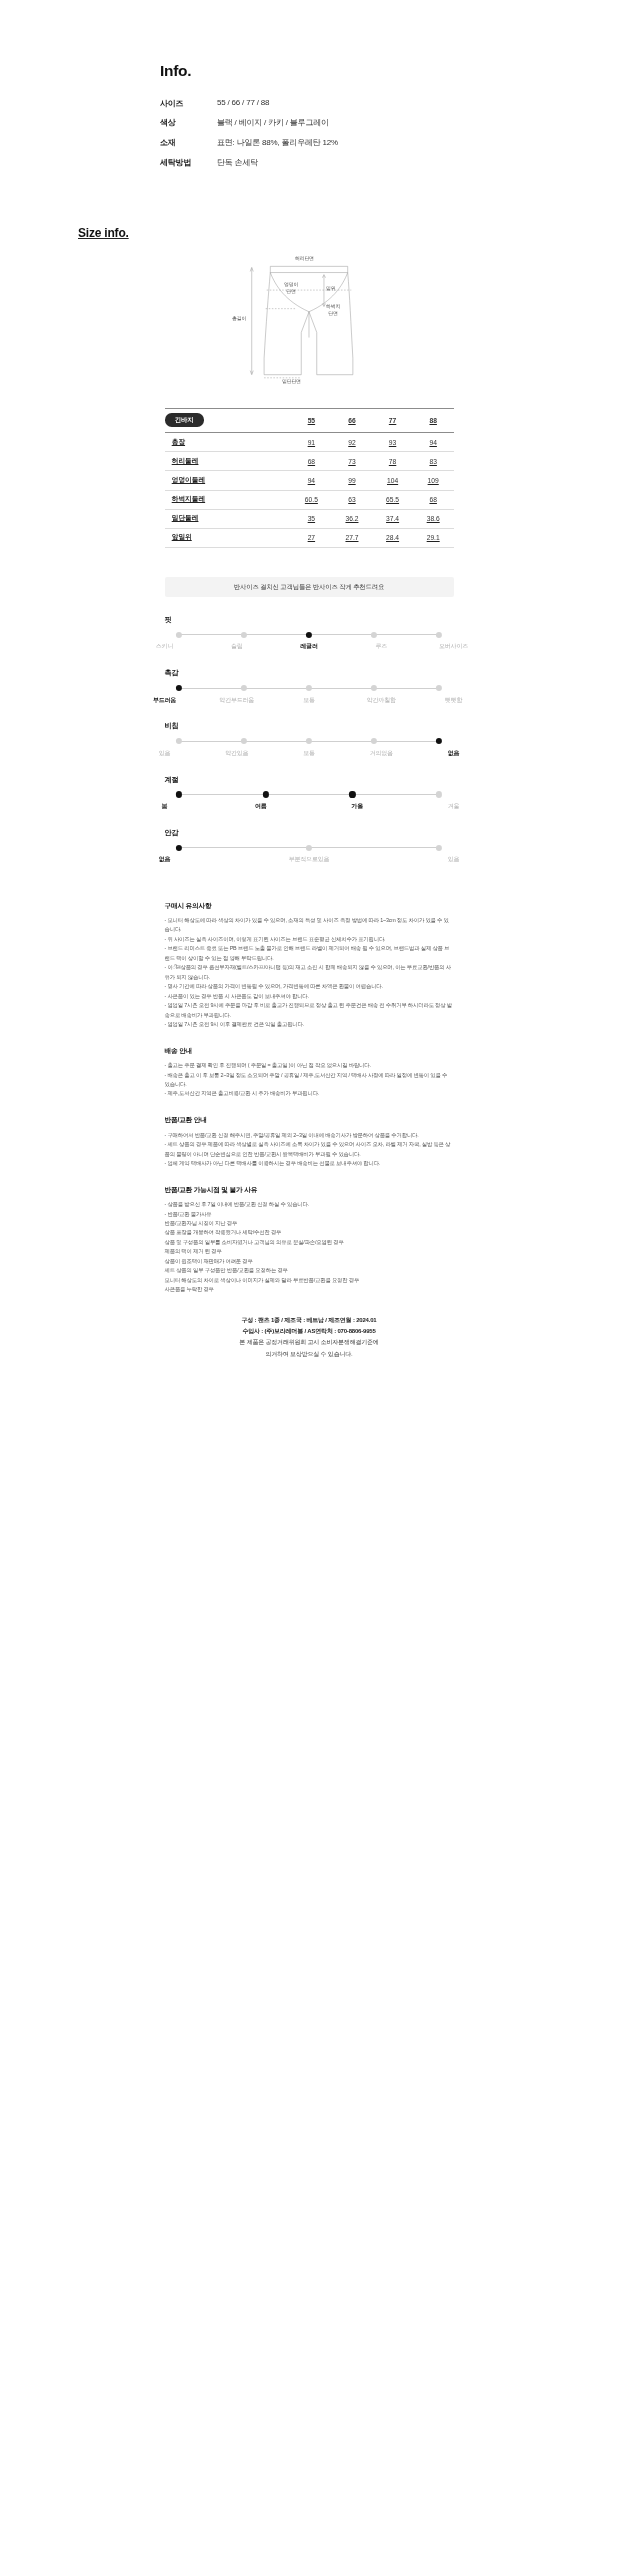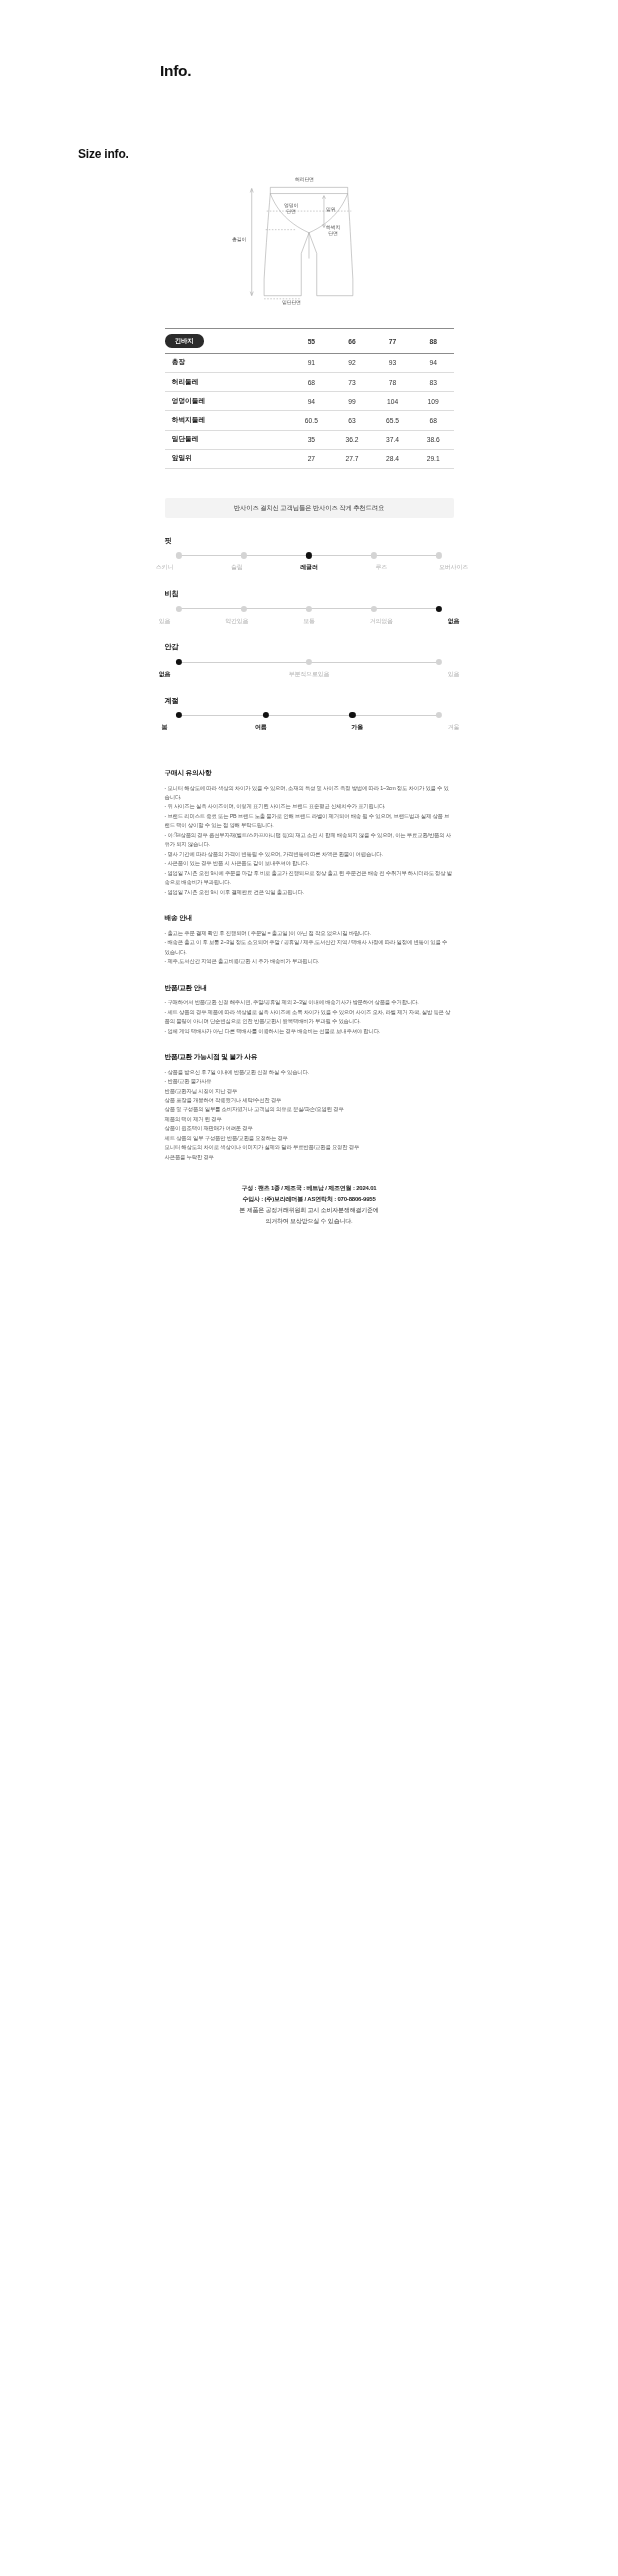--- a/index.html
+++ b/index.html
@@ -18,21 +18,21 @@
   .info-title {
     font-size:15.5px; font-weight:bold; color:#111;
     padding-left:160px; margin-bottom:17.5px; letter-spacing:-0.3px;
   }
   .info-table { margin-left:160px; }
   .info-row { display:flex; margin-bottom:8.8px; font-size:8px; }
   .info-label { width:57px; font-weight:bold; color:#222; letter-spacing:-0.2px; }
   .info-value { color:#333; letter-spacing:-0.2px; }
 
   
-  .sizeinfo-section { padding:49px 0 0 0; }
+  .sizeinfo-section { padding:49px 0 0 0;text-decoration:underline; }
   .sizeinfo-title {
     font-size:12px; font-weight:bold; color:#111;
     padding-left:78px; margin-bottom:15.5px; letter-spacing:-0.2px;
   }
   .diagram-wrap { position:relative; width:618px; height:139px; }
   .diagram { position:relative; width:222px; margin:0 auto; height:134px; }
   .diagram svg { display:block; }
   .dlabel {
     position:absolute; font-size:4.9px; color:#444; letter-spacing:-0.2px;
     text-align:center; line-height:1.3; white-space:nowrap;
@@ -87,20 +87,38 @@
   .fline { font-size:6px; color:#222; line-height:1.85; font-weight:bold; letter-spacing:-0.2px; }
   .fline.sub { font-weight:normal; color:#333; }
 </style>
 </head>
 <body>
 
 <div class="page">
 
   <section class="info-section">
     <div class="info-title">Info.</div>
+    <div class="info-table">
+      <div class="info-row">
+        <div class="info-label">사이즈</div>
+        <div class="info-value">55 / 66 / 77 / 88</div>
+      </div>
+      <div class="info-row">
+        <div class="info-label">색상</div>
+        <div class="info-value">블랙 / 베이지 / 카키 / 블루그레이</div>
+      </div>
+      <div class="info-row">
+        <div class="info-label">소재</div>
+        <div class="info-value">표면: 나일론 88%, 폴리우레탄 12%</div>
+      </div>
+      <div class="info-row">
+        <div class="info-label">세탁방법</div>
+        <div class="info-value">단독 손세탁</div>
+      </div>
+    </div>
   </section>
 
   <section class="sizeinfo-section">
     <div class="sizeinfo-title">Size info.</div>
 
     <div class="diagram-wrap">
       <div class="diagram">
         <svg width="222" height="129" viewBox="0 0 430 250">
           <g fill="none" stroke="#9a9a9a" stroke-width="1">
 
@@ -212,65 +230,83 @@
         </div>
         <div class="ticks">
           <div class="tick" style="left: 0%;">스키니</div>
           <div class="tick" style="left: 25%;">슬림</div>
           <div class="tick active" style="left: 50%;">레귤러</div>
           <div class="tick" style="left: 75%;">루즈</div>
           <div class="tick" style="left: 100%;">오버사이즈</div>
         </div>
       </div>
       <div class="attr">
+        <div class="attr-name">촉감</div>
+        <div class="track">
+          <div class="track-line"></div>
+          <div class="dot active" style="left: 0%;"></div>
+          <div class="dot" style="left: 25%;"></div>
+          <div class="dot" style="left: 50%;"></div>
+          <div class="dot" style="left: 75%;"></div>
+          <div class="dot" style="left: 100%;"></div>
+        </div>
+        <div class="ticks">
+          <div class="tick active" style="left: 0%;">부드러움</div>
+          <div class="tick" style="left: 25%;">약간부드러움</div>
+          <div class="tick" style="left: 50%;">보통</div>
+          <div class="tick" style="left: 75%;">약간까칠함</div>
+          <div class="tick" style="left: 100%;">뻣뻣함</div>
+        </div>
+      </div>
+      <div class="attr">
         <div class="attr-name">비침</div>
         <div class="track">
           <div class="track-line"></div>
           <div class="dot" style="left: 0%;"></div>
           <div class="dot" style="left: 25%;"></div>
           <div class="dot" style="left: 50%;"></div>
           <div class="dot" style="left: 75%;"></div>
           <div class="dot active" style="left: 100%;"></div>
         </div>
         <div class="ticks">
           <div class="tick" style="left: 0%;">있음</div>
           <div class="tick" style="left: 25%;">약간있음</div>
           <div class="tick" style="left: 50%;">보통</div>
           <div class="tick" style="left: 75%;">거의없음</div>
           <div class="tick active" style="left: 100%;">없음</div>
         </div>
       </div>
       <div class="attr">
-        <div class="attr-name">안감</div>
-        <div class="track">
-          <div class="track-line"></div>
-          <div class="dot active" style="left: 0%;"></div>
-          <div class="dot" style="left: 50%;"></div>
-          <div class="dot" style="left: 100%;"></div>
-        </div>
-        <div class="ticks">
-          <div class="tick active" style="left: 0%;">없음</div>
-          <div class="tick" style="left: 50%;">부분적으로있음</div>
-          <div class="tick" style="left: 100%;">있음</div>
-        </div>
-      </div>
-      <div class="attr">
         <div class="attr-name">계절</div>
         <div class="track">
           <div class="track-line"></div>
           <div class="dot active" style="left: 0%;"></div>
           <div class="dot active" style="left: 33.3333%;"></div>
           <div class="dot active" style="left: 66.6667%;"></div>
           <div class="dot" style="left: 100%;"></div>
         </div>
         <div class="ticks">
           <div class="tick active" style="left: 0%;">봄</div>
           <div class="tick active" style="left: 33.3333%;">여름</div>
           <div class="tick active" style="left: 66.6667%;">가을</div>
           <div class="tick" style="left: 100%;">겨울</div>
+        </div>
+      </div>
+      <div class="attr">
+        <div class="attr-name">안감</div>
+        <div class="track">
+          <div class="track-line"></div>
+          <div class="dot active" style="left: 0%;"></div>
+          <div class="dot" style="left: 50%;"></div>
+          <div class="dot" style="left: 100%;"></div>
+        </div>
+        <div class="ticks">
+          <div class="tick active" style="left: 0%;">없음</div>
+          <div class="tick" style="left: 50%;">부분적으로있음</div>
+          <div class="tick" style="left: 100%;">있음</div>
         </div>
       </div>
     </section>
 
   <section class="notices">
       <div class="nblock">
         <div class="nhead">구매시 유의사항</div>
         <div class="nline">- 모니터 해상도에 따라 색상의 차이가 있을 수 있으며, 소재의 특성 및 사이즈 측정 방법에 따라 1~3cm 정도 차이가 있을 수 있습니다.</div>
         <div class="nline">- 위 사이즈는 실측 사이즈이며, 이렇게 표기된 사이즈는 브랜드 표준평균 신체치수가 표기됩니다.</div>
         <div class="nline">- 브랜드 리미스트 종료 또는 PB 브랜드 노출 불가로 인해 브랜드 라벨이 제거되어 배송 될 수 있으며, 브랜드범과 실제 상품 브랜드 택이 상이할 수 있는 점 양해 부탁드립니다.</div>

